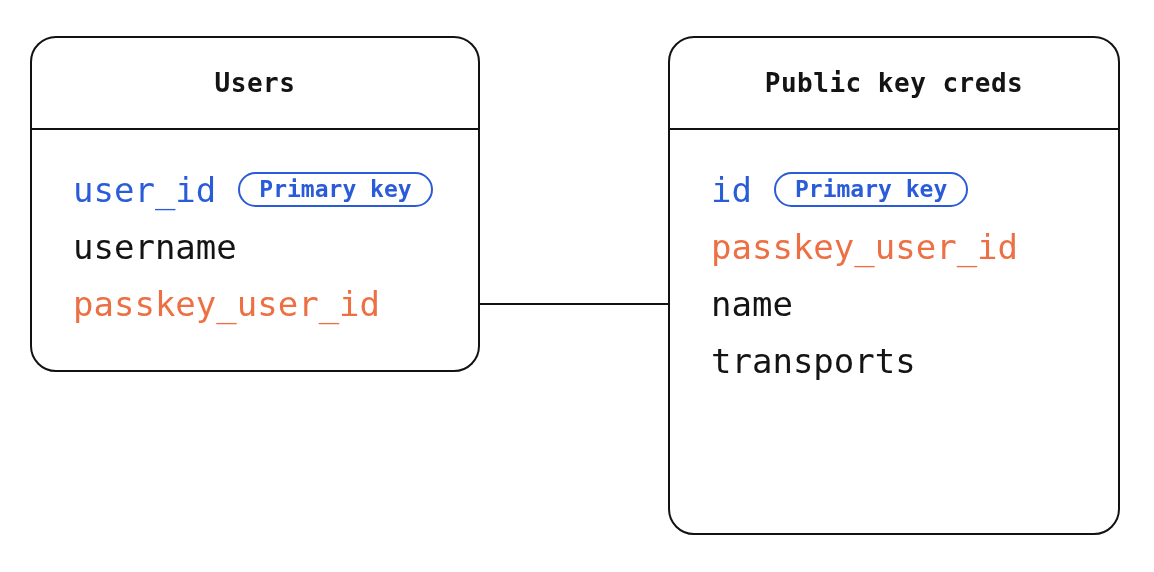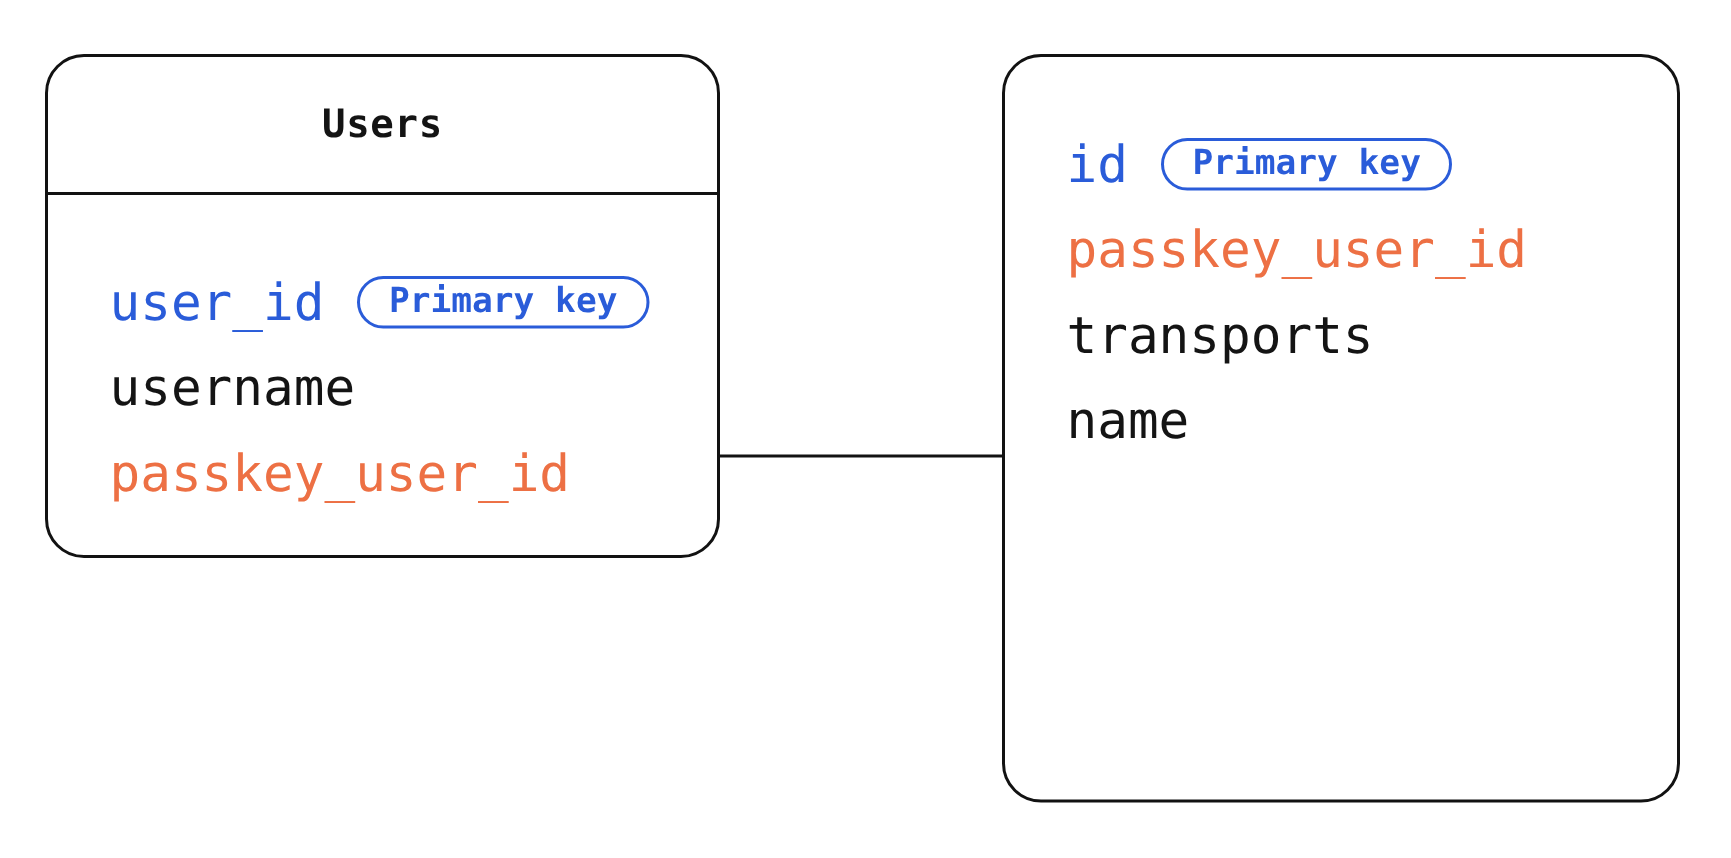--- a/index.html
+++ b/index.html
@@ -36,21 +36,21 @@
     display: flex;
     align-items: center;
     justify-content: center;
   }
   .entity-title {
     font-size: 26px;
     font-weight: 700;
     letter-spacing: 0.5px;
     color: var(--ink);
   }
-  .entity-body { padding-top: 43px; }
+  .entity-body { padding-top: 31px; }
   .field-row {
     height: 57px;
     display: flex;
     align-items: center;
     padding-left: 41px;
     white-space: nowrap;
   }
   .field-name { font-size: 34px; color: var(--ink); }
   .field-name.c-blue   { color: var(--blue); }
   .field-name.c-orange { color: var(--orange); }
@@ -94,30 +94,33 @@
       <div class="field-row">
         <span class="field-name">username</span>
       </div>
       <div class="field-row">
         <span class="field-name c-orange">passkey_user_id</span>
       </div>
     </div>
   </div>
 
   <div class="entity creds">
+    <div class="entity-header">
+      <span class="entity-title">Public key creds</span>
+    </div>
     <div class="entity-body">
       <div class="field-row">
         <span class="field-name c-blue">id</span>
         <span class="pk-badge">Primary key</span>
       </div>
       <div class="field-row">
         <span class="field-name c-orange">passkey_user_id</span>
       </div>
       <div class="field-row">
-        <span class="field-name">transports</span>
+        <span class="field-name">name</span>
       </div>
       <div class="field-row">
-        <span class="field-name">name</span>
+        <span class="field-name">transports</span>
       </div>
     </div>
   </div>
 
 </div>
 
 </body></html>

